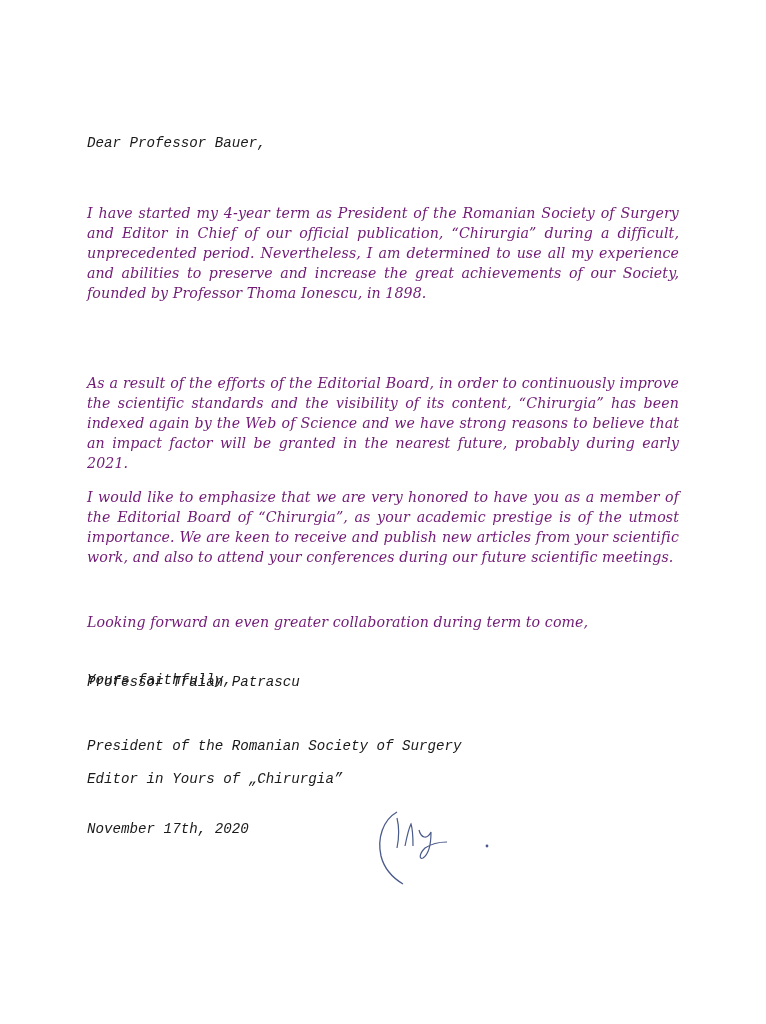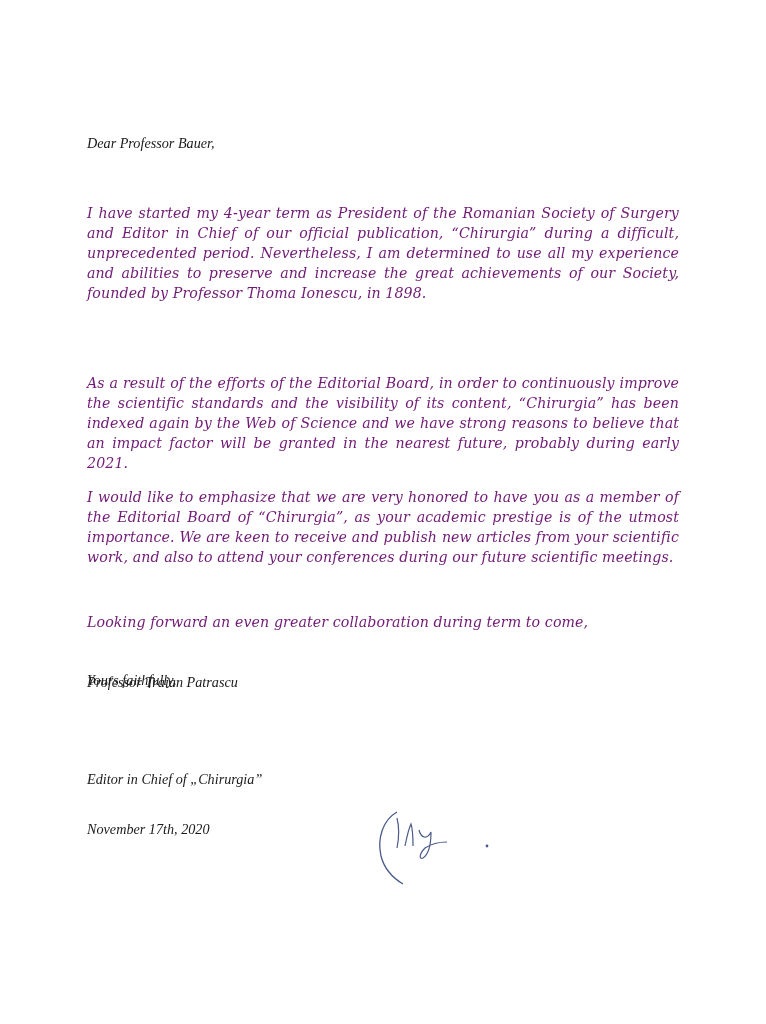--- a/index.html
+++ b/index.html
@@ -2,38 +2,39 @@
 <html><head>
 <meta charset="utf-8">
 <style>
   html, body { margin: 0; padding: 0; background: #ffffff; }
   body { width: 766px; height: 1024px; position: relative; overflow: hidden; }
   .page { position: absolute; left: 0; top: 0; width: 766px; height: 1024px; background: #fff; }
   .txt { position: absolute; left: 87px; width: 592px; color: #701a75;
          font-family: "DejaVu Serif", serif; font-style: italic; font-size: 14.2px;
          line-height: 20px; letter-spacing: 0.1px; }
   .just { text-align: justify; text-align-last: left; }
-  .line { position: absolute; left: 87px; color: #1a1a1a; font-family: Liberation Serif, serif;
+  .line { position: absolute; left: 87px; color: #1a1a1a; font-family: Liberation Mono, monospace;
           font-style: italic; font-size: 14.2px; line-height: 20px; white-space: nowrap; }
   .sig { position: absolute; left: 375px; top: 808px; width: 130px; height: 80px; }
 </style>
 </head>
 <body>
 
 <div class="page">
   <div class="line" style="top:133px;">Dear Professor Bauer,</div>
 
   <div class="txt just" style="top:203px;">I have started my 4-year term as President of the Romanian Society of Surgery and Editor in Chief of our official publication, “Chirurgia” during a difficult, unprecedented period. Nevertheless, I am determined to use all my experience and abilities to preserve and increase the great achievements of our Society, founded by Professor Thoma Ionescu, in 1898.</div>
   <div class="txt just" style="top:342px;margin-top:31px;">As a result of the efforts of the Editorial Board, in order to continuously improve the scientific standards and the visibility of its content, “Chirurgia” has been indexed again by the Web of Science and we have strong reasons to believe that an impact factor will be granted in the nearest future, probably during early 2021.</div>
   <div class="txt just" style="top:487px;">I would like to emphasize that we are very honored to have you as a member of the Editorial Board of “Chirurgia”, as your academic prestige is of the utmost importance.  We are keen to receive and publish new articles from your scientific work, and also to attend your conferences during our future scientific meetings.</div>
 
   <div class="txt just" style="top:612px;">Looking forward an even greater collaboration during term to come,</div>
   <div class="line" style="top:670px;">Yours faithfully,</div>
   <div class="line" style="top:672px;">Professor Traian Patrascu</div>
-  <div class="line" style="top:769px;">Editor in Chief of „Chirurgia”</div>
+  <div class="line" style="top:736px;">President of the Romanian Society of Surgery</div>
+  <div class="line" style="top:769px;">Editor in Yours of „Chirurgia”</div>
 
   <svg class="sig" viewBox="0 0 130 80">
     <path d="M22 4 C 8 12, 2 30, 6 48 C 9 60, 18 70, 28 76" fill="none" stroke="#4a5a8a" stroke-width="1.3"></path>
     <path d="M22 10 C 24 18, 24 30, 22 40" fill="none" stroke="#4a5a8a" stroke-width="1.2"></path>
     <path d="M30 38 C 32 28, 34 20, 36 16 C 38 22, 38 32, 38 38" fill="none" stroke="#4a5a8a" stroke-width="1.2"></path>
     <path d="M44 22 C 46 30, 52 32, 56 24 C 56 34, 54 46, 48 50 C 44 52, 44 46, 50 40 C 56 36, 64 34, 72 34" fill="none" stroke="#4a5a8a" stroke-width="1.2"></path>
     <circle cx="112" cy="38" r="1.4" fill="#4a5a8a"></circle>
   </svg>
 
   <div class="line" style="top:819px;">November 17th, 2020</div>

